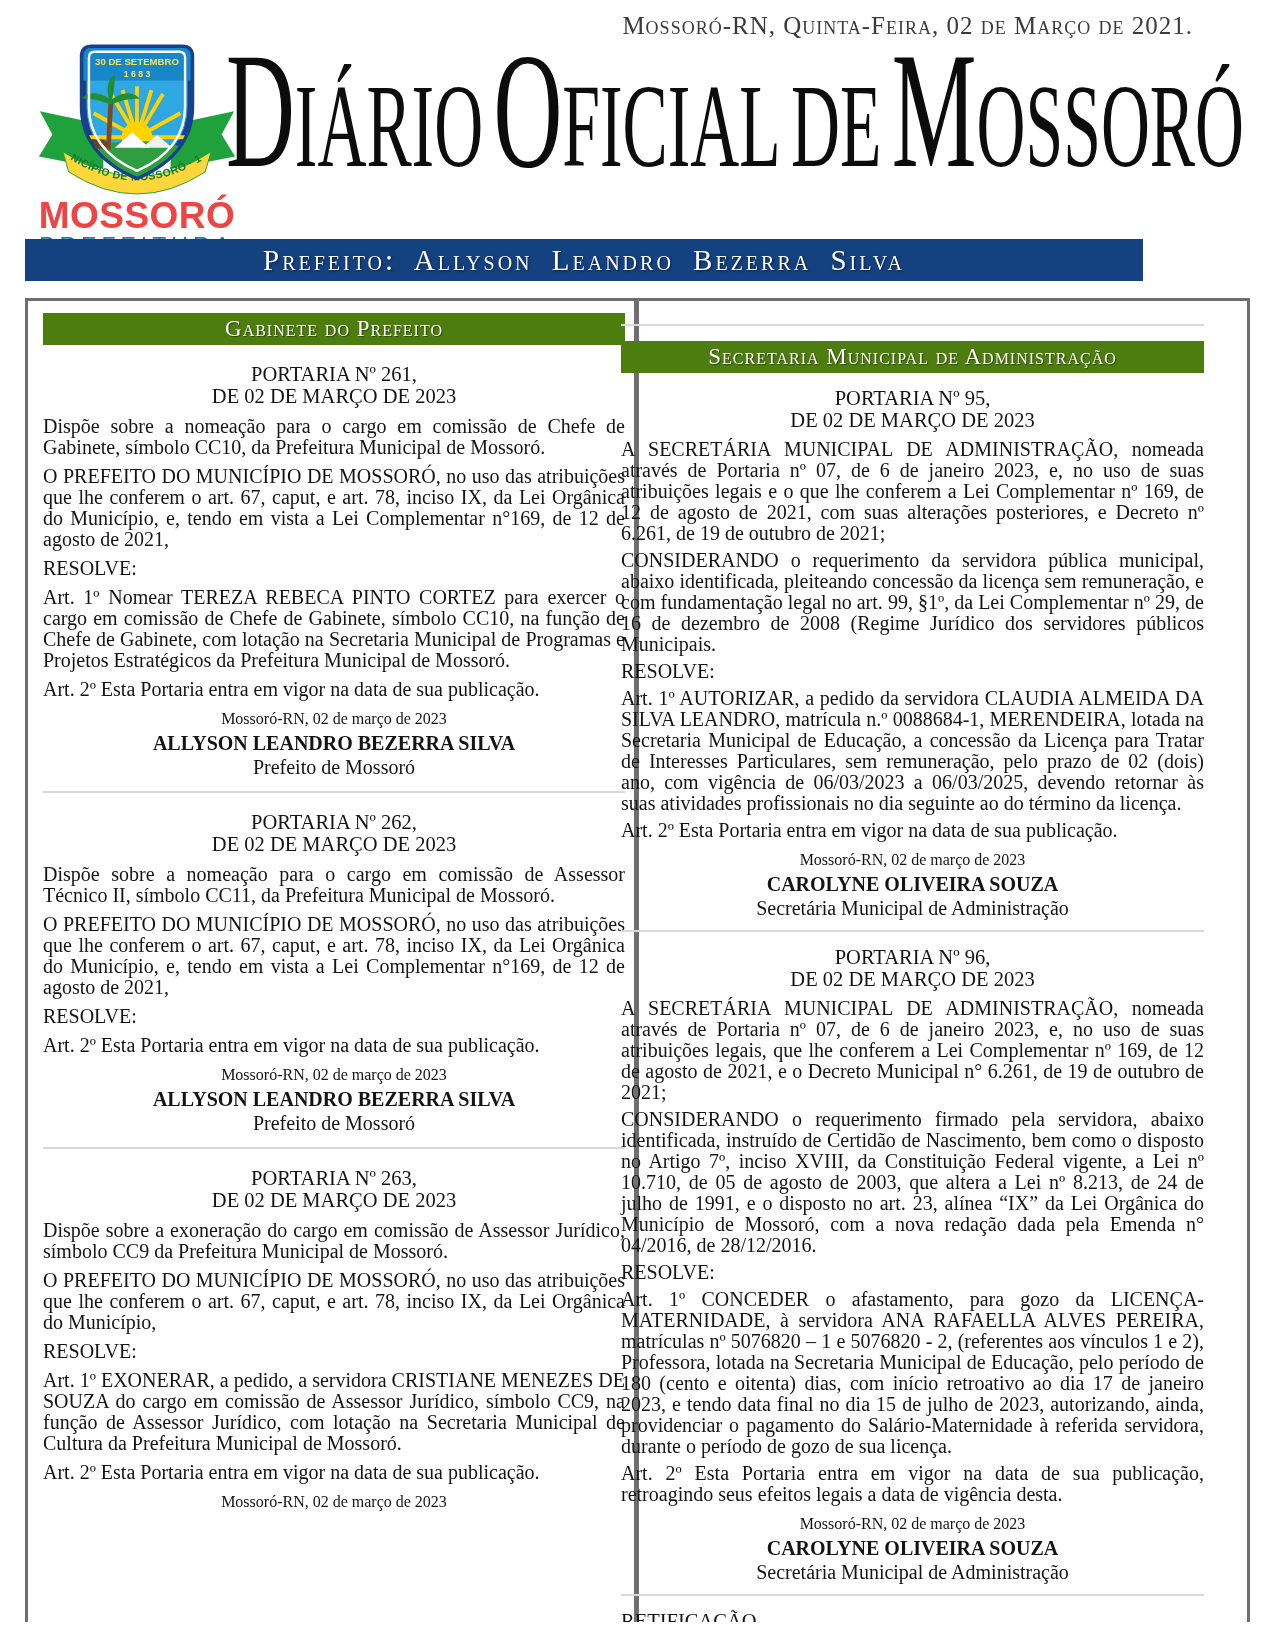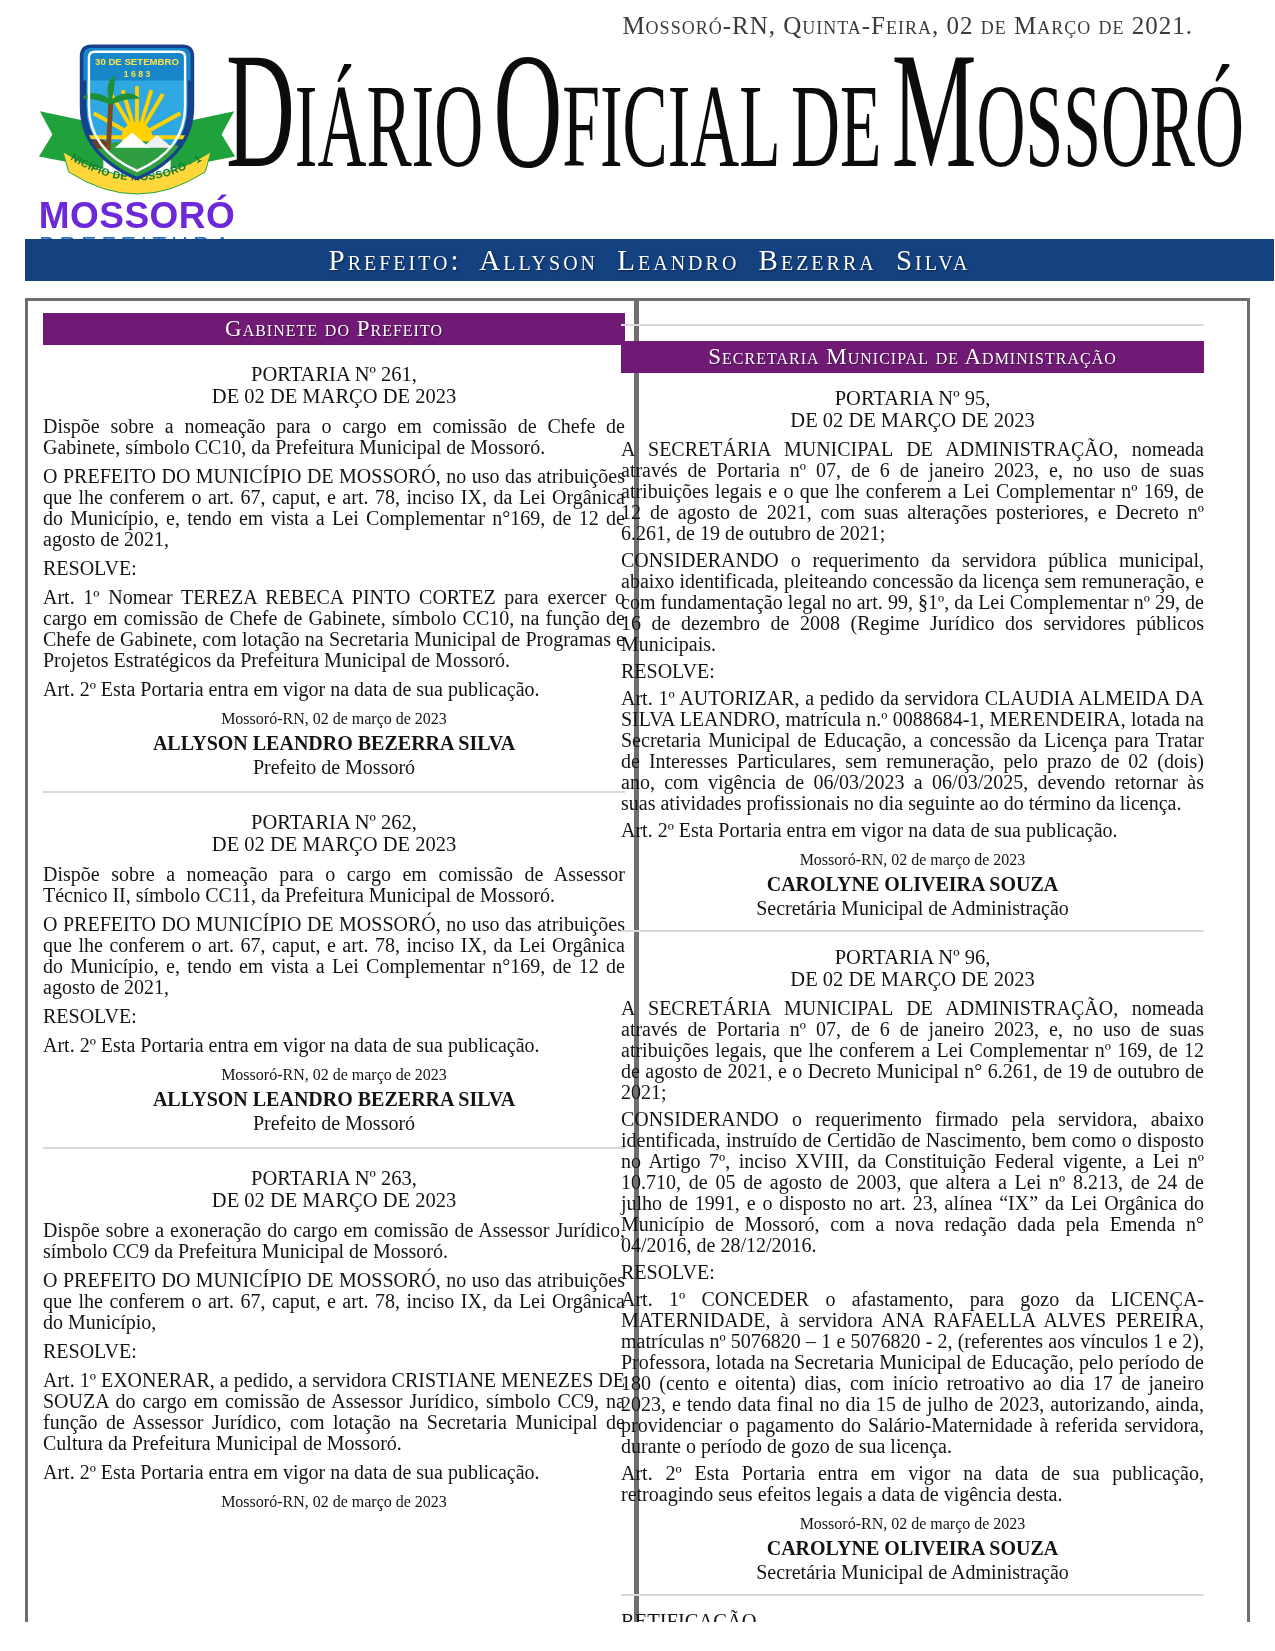--- a/index.html
+++ b/index.html
@@ -5,41 +5,41 @@
   html,body{margin:0;padding:0;background:#ffffff;}
   .page{position:relative;width:1275px;height:1651px;background:#fff;overflow:hidden;
         font-family:"Liberation Serif","DejaVu Serif",serif;color:#141414;}
 
   
   .dateline{position:absolute;top:12px;right:82px;font-variant:small-caps;
             font-size:25px;letter-spacing:1px;color:#3b3b3b;}
   .logo-wrap{position:absolute;left:22px;top:44px;width:230px;text-align:center;}
   .logo-svg{display:block;margin:0 auto;overflow:visible;}
   .logo-city{font-family:"Liberation Sans","DejaVu Sans",sans-serif;font-weight:bold;
-             font-size:37px;color:#6d28d9;letter-spacing:0.5px;line-height:1;margin-top:3px;}
+             font-size:37px;color:#ef4444;letter-spacing:0.5px;line-height:1;margin-top:3px;}
   .logo-org{font-family:"Liberation Sans","DejaVu Sans",sans-serif;font-size:23px;
             color:#2a72ba;letter-spacing:5px;line-height:1.1;}
   .masthead{position:absolute;left:226px;top:40px;overflow:visible;}
   .edition{position:absolute;top:178px;right:82px;font-size:28px;color:#3b3b3b;
            letter-spacing:1px;font-variant:small-caps;}
 
-  .prefeito-banner{position:absolute;left:25px;top:239px;width:1249px;height:42px;
+  .prefeito-banner{position:absolute;left:25px;top:239px;width:1118px;height:42px;
            background:#14417f;color:#ffffff;text-align:center;line-height:42px;
            font-variant:small-caps;font-size:29px;letter-spacing:3px;word-spacing:9px;
            text-shadow:1px 1px 2px rgba(0,0,0,.5);}
 
   
   .frame{position:absolute;left:25px;top:298px;width:1225px;height:1324px;
          border:3px solid #6f6f6f;border-bottom:none;box-sizing:border-box;overflow:hidden;}
   .divider{position:absolute;left:606px;top:0;bottom:0;width:5px;background:#6f6f6f;}
   .col{position:absolute;top:0;}
   .col-left{left:15px;width:582px;}
   .col-right{left:593px;width:583px;}
 
-  .bar{background:#701a75;color:#fff;text-align:center;height:32px;line-height:32px;
+  .bar{background:#4d7c0f;color:#fff;text-align:center;height:32px;line-height:32px;
        font-variant:small-caps;font-size:23px;letter-spacing:1px;
        text-shadow:1px 1px 1px rgba(0,0,0,.45);}
   .col-left .bar{margin:12px 0 0;}
   .col-right .toprule{border:0;border-top:2px solid #d9d9d9;margin:23px 0 0;}
   .col-right .bar{margin:15px 0 0;}
 
   .ptitle{text-align:center;font-weight:normal;font-size:20.5px;line-height:22px;
           margin:18px 0 9px;}
   .col-right .ptitle{margin:14px 0 8px;}
   .body{font-size:20px;line-height:21px;text-align:justify;margin:8px 0;}

